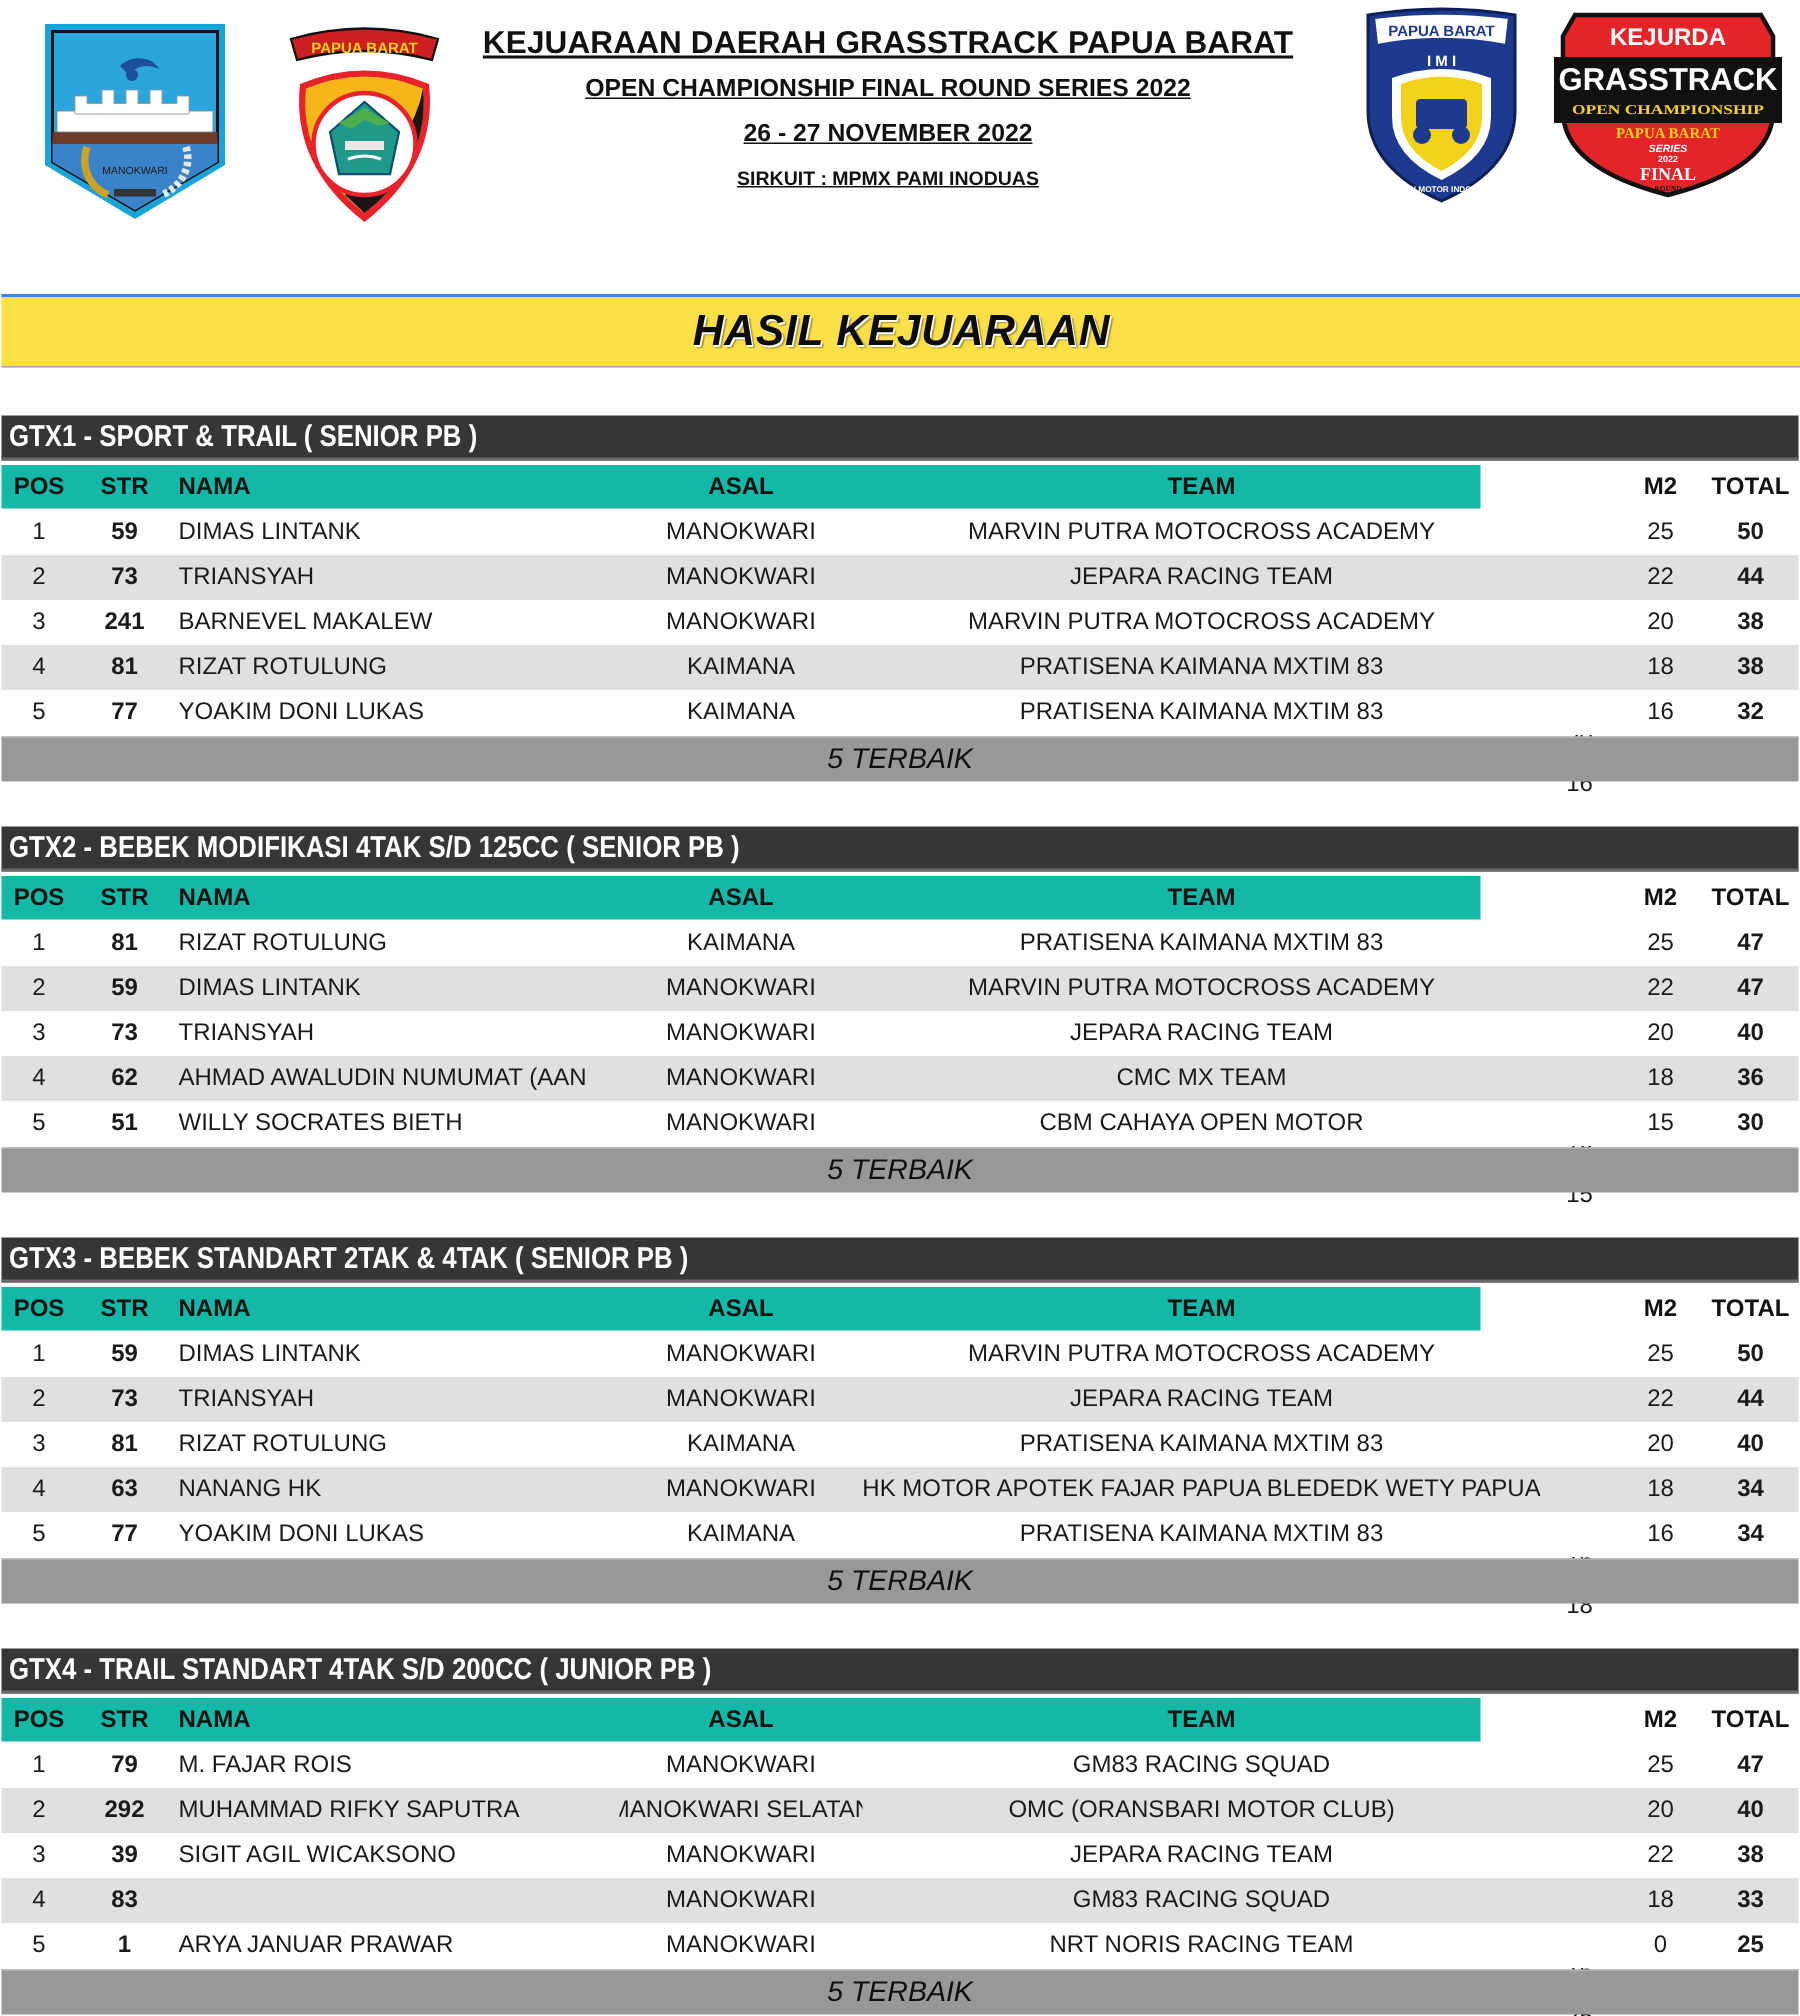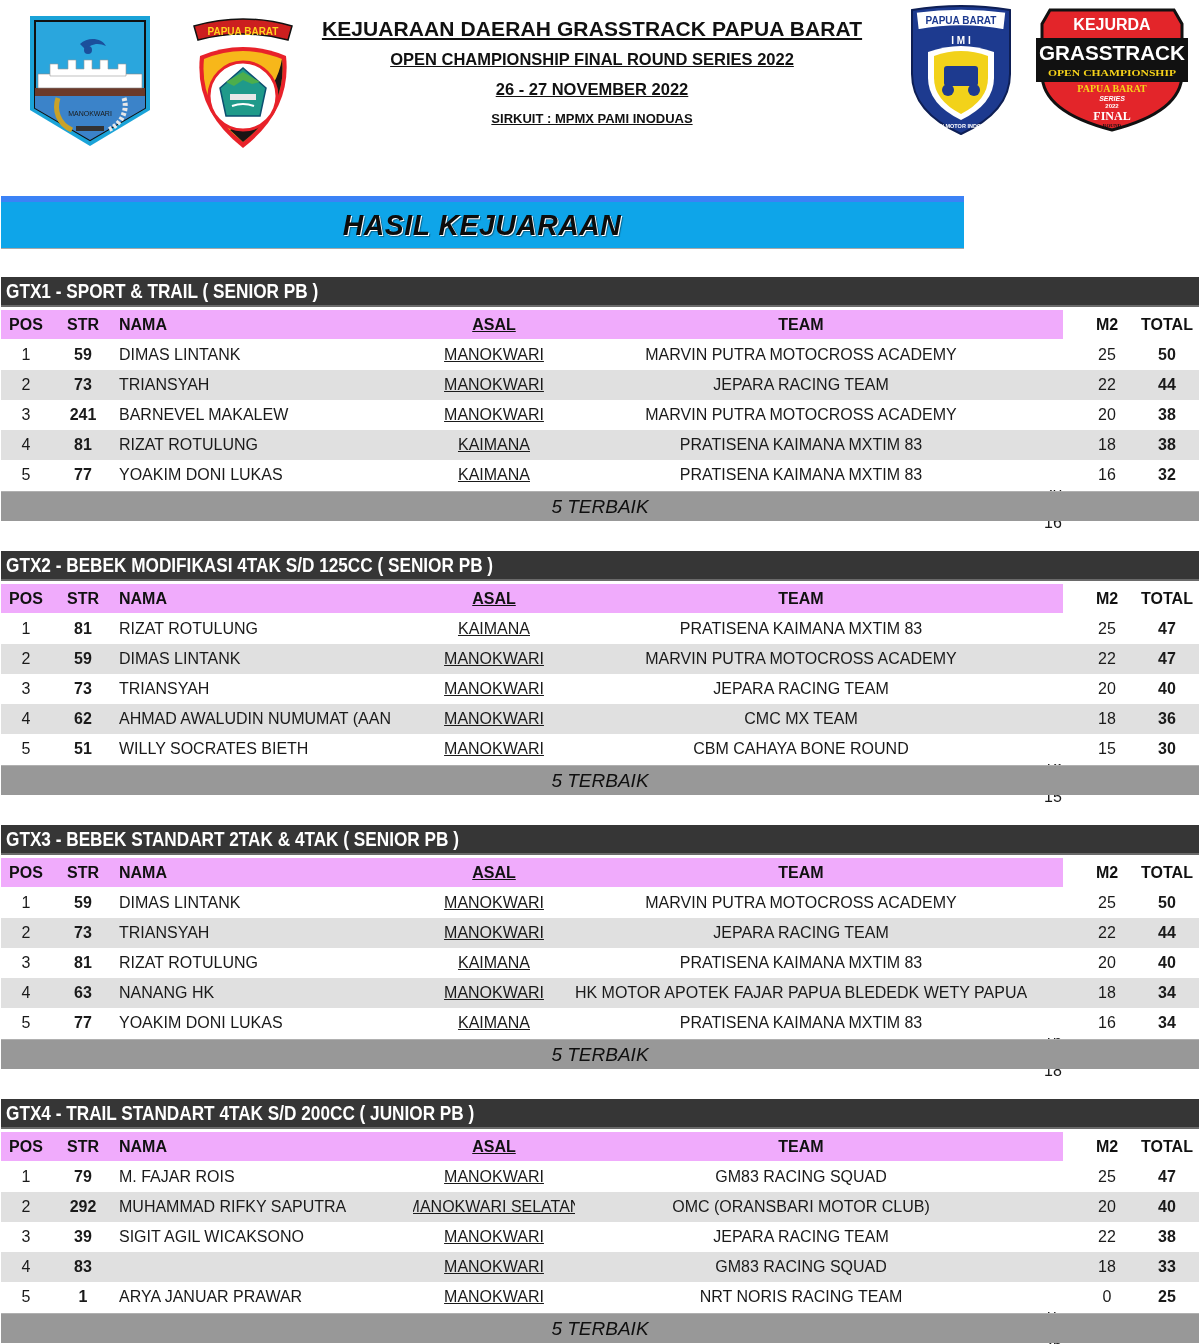--- a/index.html
+++ b/index.html
@@ -12,38 +12,38 @@
   .logo-polda { left: 190px; top: 10px; width: 106px; height: 140px; }
   .logo-imi { left: 906px; top: 4px; width: 110px; height: 132px; }
   .logo-kejurda { left: 1036px; top: 4px; width: 152px; height: 128px; text-align: right; }
 
   .title-block { position: absolute; left: 300px; top: 14px; width: 584px; text-align: center; font-family: "Liberation Sans", sans-serif; font-weight: bold; color: #111; text-decoration: underline; }
   .title-block .t1 { font-size: 21px; line-height: 30px; letter-spacing: 0.1px; }
   .title-block .t2 { font-size: 16.5px; line-height: 30px; }
   .title-block .t3 { font-size: 16.5px; line-height: 30px; }
   .title-block .t4 { font-size: 13px; line-height: 30px; }
 
-  .banner { position: absolute; left: 1px; top: 196px; width: 963px; height: 46px; background: #0ea5e9; border-top: 6px solid #3b82f6; border-bottom: 1px solid #a8a8a8; display: flex; align-items: center; justify-content: center; }
+  .banner { position: absolute; left: 1px; top: 196px; width: 1200px; height: 46px; background: #fde047; border-top: 2px solid #3b82f6; border-bottom: 1px solid #a8a8a8; display: flex; align-items: center; justify-content: center; }
   .banner span { font-family: "Liberation Sans", sans-serif; font-weight: bold; font-style: italic; font-size: 29px; color: #0c0c0c; letter-spacing: 0.5px; text-shadow: 1px 1px 0 #ffffff, 2px 2px 1px rgba(0,0,0,0.35); transform: scaleX(0.98); }
 
   .section { position: absolute; left: 0; width: 1200px; }
   .cat-bar { position: absolute; left: 1px; top: 0; width: 1198px; height: 28px; background: #363636; border-bottom: 2px solid #6a6a6a; }
   .cat-bar span { position: absolute; left: 5px; top: 1px; font-family: "Liberation Sans", sans-serif; font-weight: bold; font-size: 20px; line-height: 26px; color: #ffffff; transform: scaleX(0.86); transform-origin: left center; white-space: nowrap; }
 
-  .hdr-row { position: absolute; left: 1px; top: 33px; width: 1062px; height: 29px; background: #f0abfc; }
+  .hdr-row { position: absolute; left: 1px; top: 33px; width: 986px; height: 29px; background: #14b8a6; }
   .row { position: absolute; left: 1px; width: 1198px; height: 30px; }
   .row.alt { background: #e0e0e0; }
   .row.plain { background: #ffffff; }
 
   .cell { position: absolute; top: 0; height: 100%; display: flex; align-items: center; font-size: 16px; white-space: nowrap; overflow: hidden; }
   .hdr-row .cell { font-weight: bold; font-size: 16px; color: #111; }
   .c-pos { left: 0; width: 50px; justify-content: center; }
   .c-str { left: 58px; width: 48px; justify-content: center; }
   .c-nama { left: 118px; width: 292px; justify-content: flex-start; }
-  .c-asal { left: 412px; width: 162px; justify-content: center; text-decoration: underline; }
+  .c-asal { left: 412px; width: 162px; justify-content: center; }
   .c-team { left: 574px; width: 452px; justify-content: center; }
   .c-m1 { left: 1028px; width: 48px; justify-content: center; margin-top: 48px; }
   .c-m2 { left: 1082px; width: 48px; justify-content: center; }
   .c-total { left: 1136px; width: 60px; justify-content: center; }
   .row .c-str, .row .c-total { font-weight: bold; }
   .row .cell { color: #1a1a1a; }
 
   .footer-bar { position: absolute; left: 1px; width: 1198px; height: 29px; background: #989898; border-top: 1px solid #b0b0b0; display: flex; align-items: center; justify-content: center; }
   .footer-bar span { font-weight: normal; font-style: italic; font-size: 19px; color: #0f0f0f; }
 </style>
@@ -259,21 +259,21 @@
     <div class="cell c-m1">18</div>
     <div class="cell c-m2">18</div>
     <div class="cell c-total">36</div>
   </div>
 
   <div class="row plain" style="top: 183px;">
     <div class="cell c-pos">5</div>
     <div class="cell c-str">51</div>
     <div class="cell c-nama">WILLY SOCRATES BIETH</div>
     <div class="cell c-asal">MANOKWARI</div>
-    <div class="cell c-team">CBM CAHAYA BONE ROUND</div>
+    <div class="cell c-team">CBM CAHAYA OPEN MOTOR</div>
     <div class="cell c-m1">15</div>
     <div class="cell c-m2">15</div>
     <div class="cell c-total">30</div>
   </div>
 </div>
     <div class="footer-bar" style="top: 214px;">
       <span>5 TERBAIK</span>
     </div>
   </div>
 

